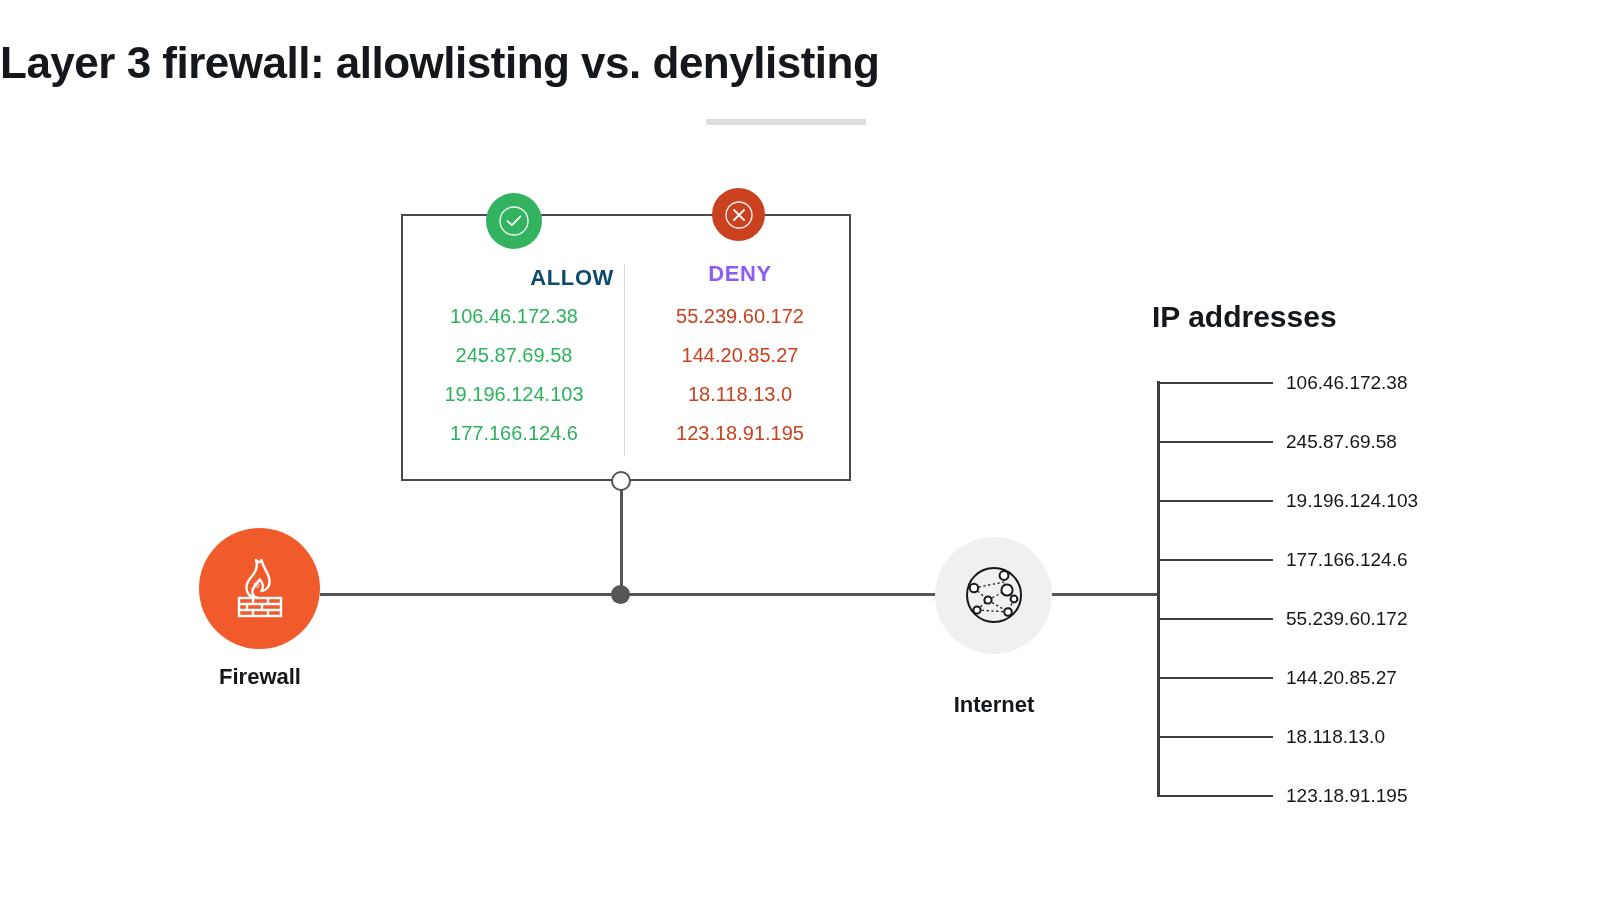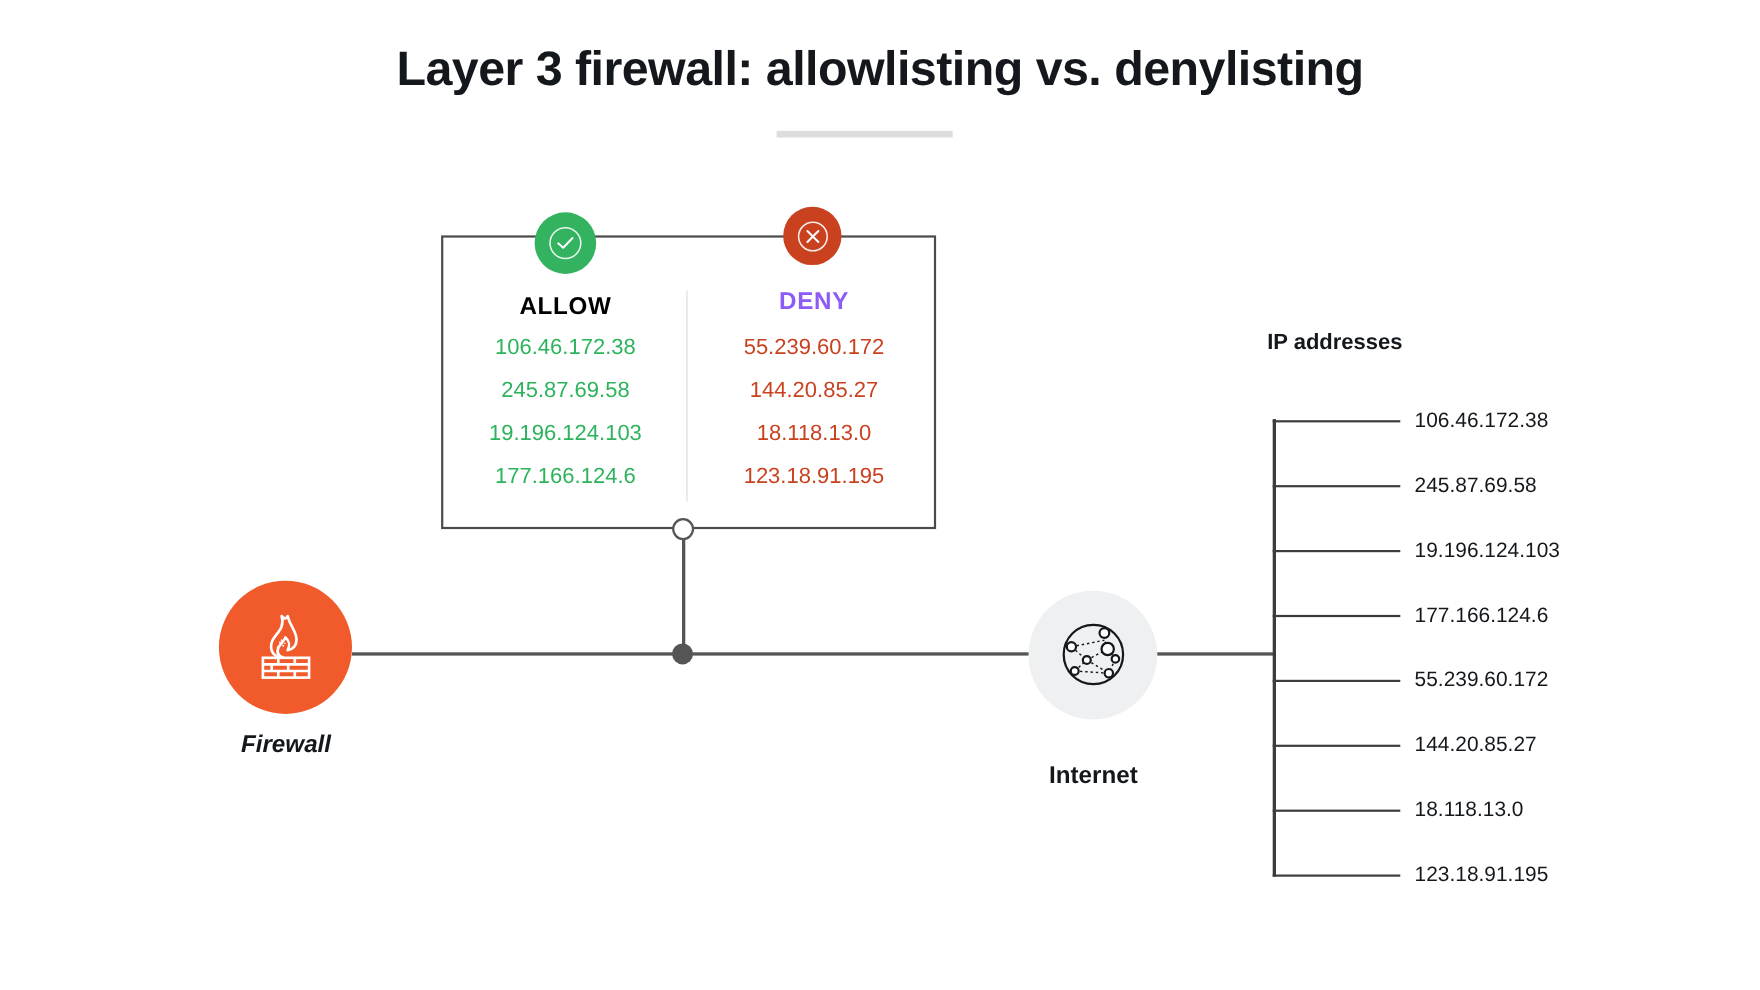--- a/index.html
+++ b/index.html
@@ -15,21 +15,20 @@
     font-family: "Liberation Sans", sans-serif;
     color: #111111;
   }
 
   
   .title {
     position: absolute;
     top: 38px;
     left: 0;
     width: 1600px;
-    text-align: center;
     font-size: 44px;
     font-weight: bold;
     letter-spacing: -0.5px;
     color: #14181c;
     white-space: nowrap;
   }
   .title-rule {
     position: absolute;
     top: 119px;
     left: 706px;
@@ -81,21 +80,21 @@
   }
 
   .col-head {
     position: absolute;
     font-size: 22px;
     font-weight: bold;
     letter-spacing: 0.6px;
     text-align: center;
     white-space: nowrap;
   }
-  .col-head.allow { left: 414px; top: 265px; width: 200px; color: #000000; }
+  .col-head.allow { left: 414px; top: 265px; width: 200px; color: #0c4a6e; text-align: right; }
   .col-head.deny  { left: 640px; top: 261px; width: 200px; color: #8b5cf6; }
 
   .ip-col {
     position: absolute;
     width: 200px;
     text-align: center;
     font-size: 20px;
     line-height: 39px;
   }
   .ip-col.allow { left: 414px; top: 297px; color: #2cb35c; }
@@ -173,29 +172,29 @@
     background: #eef0f1;
   }
   .node-label {
     position: absolute;
     font-size: 22px;
     font-weight: bold;
     color: #14181c;
     text-align: center;
     white-space: nowrap;
   }
-  .node-label.firewall { left: 160px; top: 664px; width: 200px; font-style: italic; }
+  .node-label.firewall { left: 160px; top: 664px; width: 200px; }
   .node-label.internet { left: 894px; top: 692px; width: 200px; }
 
   
   .ip-title {
     position: absolute;
     left: 1152px;
     top: 300px;
-    font-size: 20px;
+    font-size: 30px;
     font-weight: bold;
     color: #14181c;
     white-space: nowrap;
   }
   .bracket-spine {
     position: absolute;
     left: 1157px;
     top: 381px;
     width: 3px;
     height: 416px;

